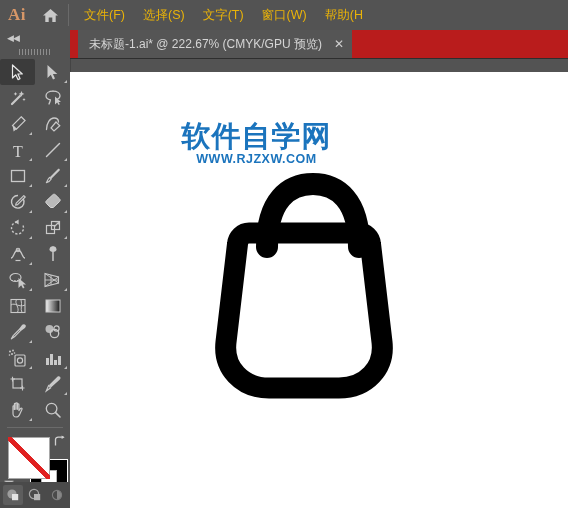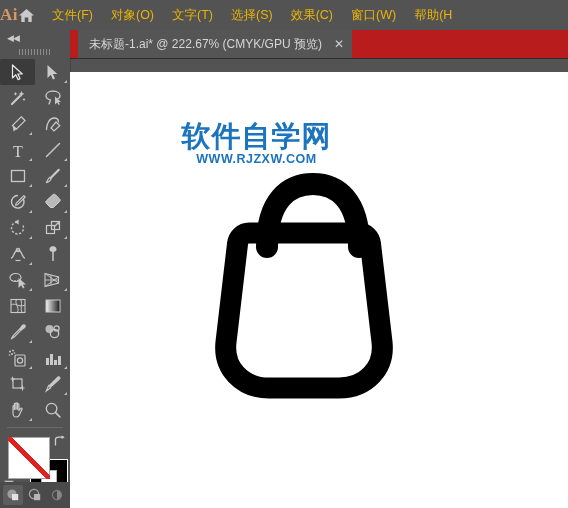--- a/index.html
+++ b/index.html
@@ -140,24 +140,22 @@
   <div class="menubar">
     <div class="ai-logo">Ai</div>
     <div class="home-btn">
       <svg width="17" height="15" viewBox="0 0 17 15">
         <path d="M8.5 1 L16 7.4 L13.7 7.4 L13.7 14 L10.3 14 L10.3 9.6 L6.7 9.6 L6.7 14 L3.3 14 L3.3 7.4 L1 7.4 Z" fill="#c9c9c9"></path>
       </svg>
     </div>
     <div class="menu-sep"></div>
     <div class="menu-items">
       <div class="menu-item">文件(F)</div>
-      <div class="menu-item">对象(O)</div>
+      <div class="menu-item">选择(S)</div>
       <div class="menu-item">文字(T)</div>
-      <div class="menu-item">选择(S)</div>
-      <div class="menu-item">效果(C)</div>
       <div class="menu-item">窗口(W)</div>
       <div class="menu-item">帮助(H</div>
     </div>
   </div>
 
   <div class="toolbar">
 
     <div class="tb-collapse">
       <span class="chev">◀◀</span>
     </div>

